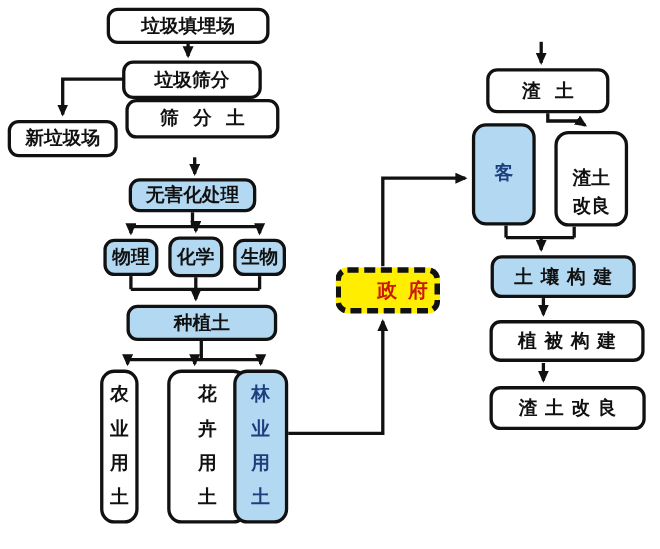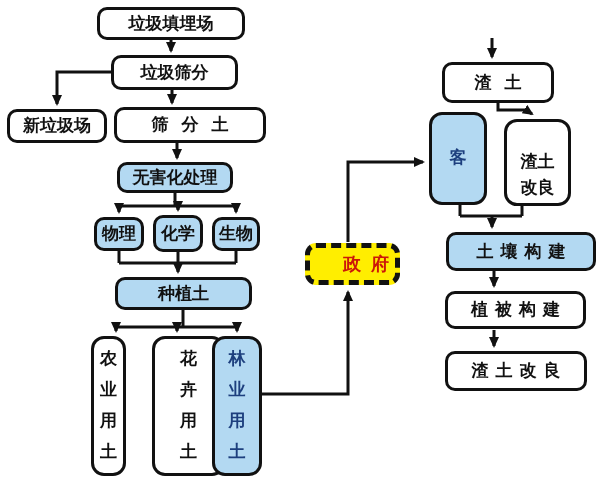--- a/index.html
+++ b/index.html
@@ -88,21 +88,21 @@
   </div>
 
   <div class="node" style="left:111px;top:55px;width:127px;height:35px">
     <span class="lbl">垃圾筛分</span>
   </div>
 
   <div class="node" style="left:7px;top:109px;width:100px;height:34px">
     <span class="lbl">新垃圾场</span>
   </div>
 
-  <div class="node ls-lg" style="left:114px;top:107px;width:152px;height:36px">
+  <div class="node ls-lg" style="left:114px;top:90px;width:140px;height:36px">
     <span class="lbl">筛分土</span>
   </div>
 
   <div class="node blue" style="left:117px;top:162px;width:116px;height:31px">
     <span class="lbl">无害化处理</span>
   </div>
 
   <div class="node blue" style="left:94px;top:217px;width:50px;height:34px">
     <span class="lbl">物理</span>
   </div>
@@ -141,21 +141,21 @@
   </div>
 
   <div class="node vnode blue navy" style="left:429px;top:112px;width:58px;height:93px">
     <span class="lbl">客</span>
   </div>
 
   <div class="node vnode wrap2" style="left:504px;top:119px;width:67px;height:87px">
     <span class="lbl">渣土改良</span>
   </div>
 
-  <div class="node blue ls-md" style="left:446px;top:232px;width:150px;height:39px">
+  <div class="node blue ls-md" style="left:446px;top:232px;width:132px;height:39px">
     <span class="lbl">土壤构建</span>
   </div>
 
   <div class="node ls-md" style="left:445px;top:291px;width:141px;height:38px">
     <span class="lbl">植被构建</span>
   </div>
 
   <div class="node ls-md" style="left:445px;top:351px;width:142px;height:40px">
     <span class="lbl">渣土改良</span>
   </div>

